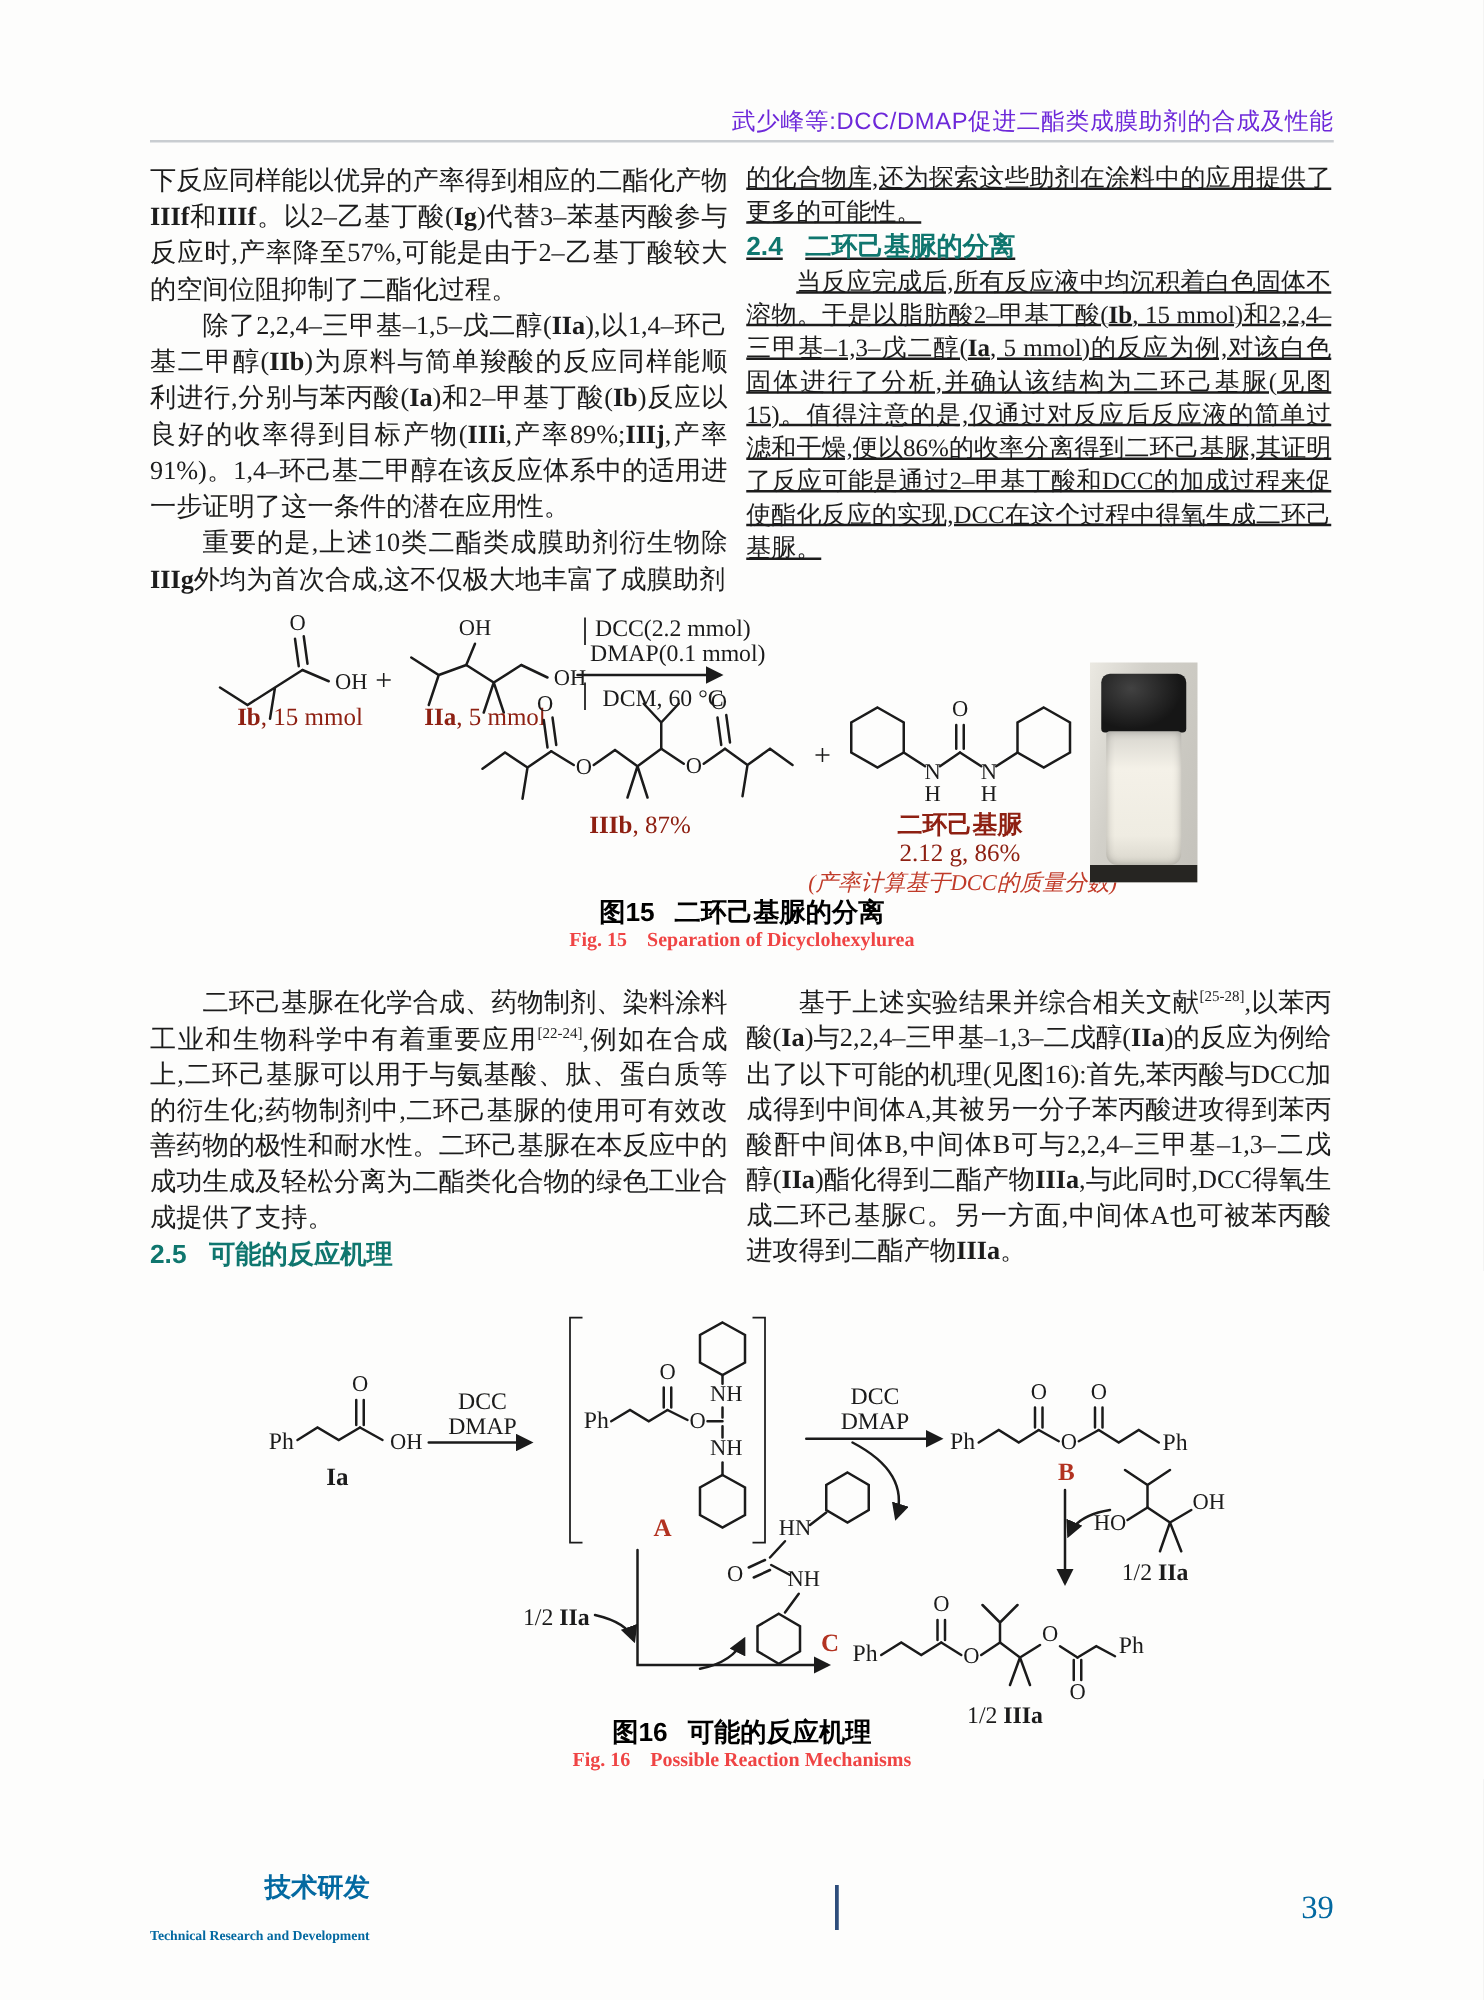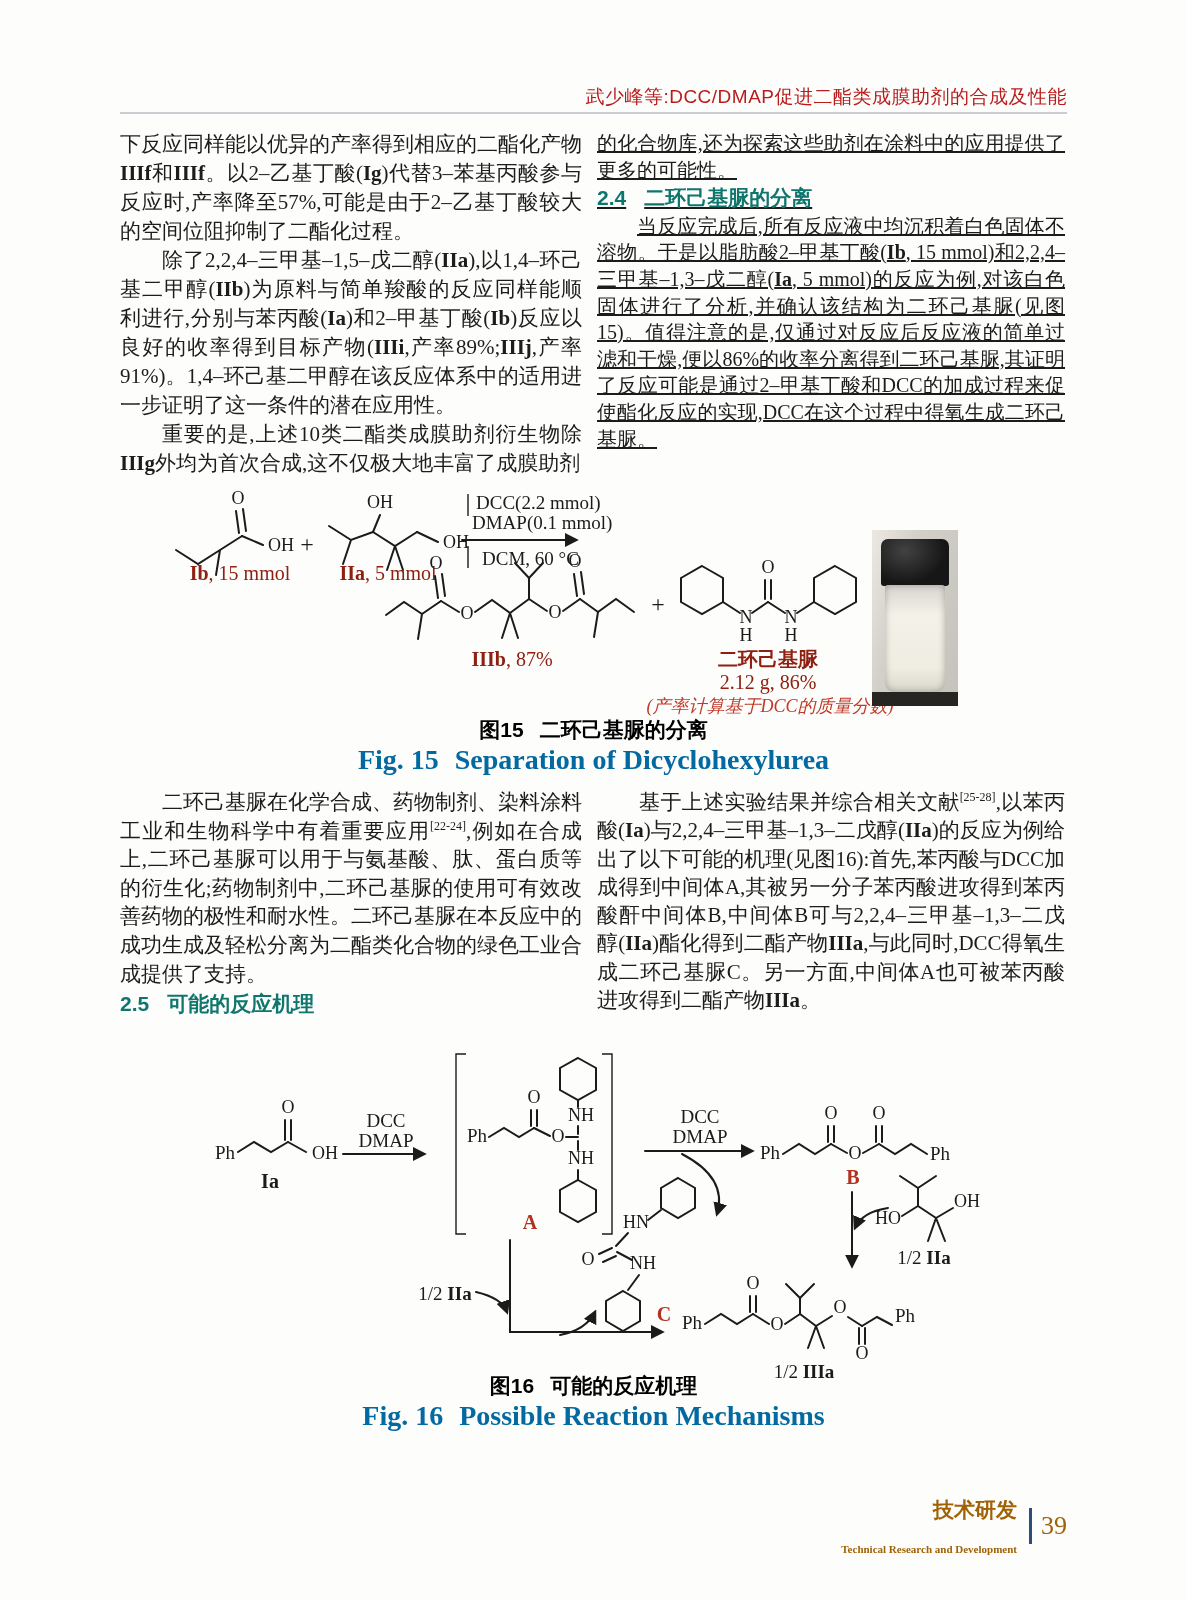--- a/index.html
+++ b/index.html
@@ -1,20 +1,20 @@
 <!DOCTYPE html>
 <html><head>
 <meta charset="utf-8">
 <style>
   html,body{margin:0;padding:0;background:#e8e8e8;}
   .page{position:relative;width:1187px;height:1600px;background:#fdfdfc;margin:0 auto;overflow:hidden;
         font-family:"Liberation Serif","DejaVu Serif",serif;color:#1c1c1c;}
   
   .running-title{position:absolute;top:84px;left:120px;width:947px;text-align:right;
-        font-family:"Liberation Sans","DejaVu Sans",sans-serif;font-size:19px;color:#b91c1c;letter-spacing:.5px;}
+        font-family:"Liberation Sans","DejaVu Sans",sans-serif;font-size:19px;color:#6d28d9;letter-spacing:.5px;}
   .header-rule{position:absolute;top:112px;left:120px;width:947px;height:2px;background:#c9cdd1;}
   
   .col{position:absolute;text-align:justify;text-justify:inter-ideograph;}
   .col p{margin:0;text-indent:2em;}
   .col p.noindent{text-indent:0;}
   .lt{left:120px;top:130px;width:462px;font-size:21px;line-height:29px;}
   .rt{left:597px;top:130px;width:468px;font-size:20px;line-height:26.6px;text-decoration:underline;}
   .lb{left:120px;top:788px;width:462px;font-size:21px;line-height:28.6px;}
   .rb{left:597px;top:788px;width:468px;font-size:21px;line-height:28.3px;}
   .col b{font-weight:700;}
@@ -29,33 +29,33 @@
   .thin{stroke:#1b1b1b;stroke-width:1.4;fill:none;}
   .atom{font-size:18px;}
   .phlbl{font-size:19px;}
   .cond{font-size:19px;}
   .maroon{fill:#8e2012;font-size:20px;}
   .redlbl{fill:#b23220;font-size:20px;font-weight:700;}
   .notered{fill:#c03a28;font-size:18px;font-style:italic;}
   .plus{font-size:24px;}
   .cap-cn,.cap-en{position:absolute;left:120px;width:947px;text-align:center;}
   .cap-cn{font-family:"Liberation Sans","DejaVu Sans",sans-serif;font-size:21px;font-weight:700;color:#000000;}
-  .cap-en{font-size:28px;font-weight:700;color:#0369a1;}
+  .cap-en{font-size:16px;font-weight:700;color:#ef4444;}
   .cap-gap{margin-left:16px;}
   
   .vial-photo{position:absolute;left:872px;top:530px;width:86px;height:176px;
         background:linear-gradient(105deg,#ebe9e2 0%,#d2d0c9 35%,#c4c2bb 100%);overflow:hidden;}
   .vial-photo .shadow{position:absolute;left:0;right:0;bottom:0;height:14px;background:#262522;}
   .vial-cap{position:absolute;left:11%;top:5%;width:78%;height:27%;border-radius:7px 7px 3px 3px;
         background:radial-gradient(ellipse at 35% 25%,#424242 0%,#161616 65%);}
   .vial-body{position:absolute;left:15%;top:31%;width:70%;height:61%;border-radius:3px 3px 9px 9px;
         background:linear-gradient(180deg,#d7d5ce 0%,#f4f1e8 28%,#efece2 78%,#d9d6cc 100%);
         box-shadow:inset 0 0 7px rgba(0,0,0,.28);}
   
-  .footer{position:absolute;top:1496px;left:120px;width:947px;display:flex;justify-content:flex-end;align-items:center;color:#a16207;}
+  .footer{position:absolute;top:1496px;left:120px;width:947px;display:flex;justify-content:space-between;align-items:center;color:#0369a1;}
   .footer .cnblock{display:flex;flex-direction:column;align-items:flex-end;}
   .footer .cn{font-family:"Liberation Sans","DejaVu Sans",sans-serif;font-size:21px;font-weight:700;}
   .footer .en{font-size:11px;font-weight:700;margin-top:19px;}
   .footer .bar{width:3px;height:36px;background:#2e4d7b;margin:0 9px 0 12px;}
   .footer .pageno{font-size:26px;}
 </style>
 </head>
 <body>
 
 <div class="page">

